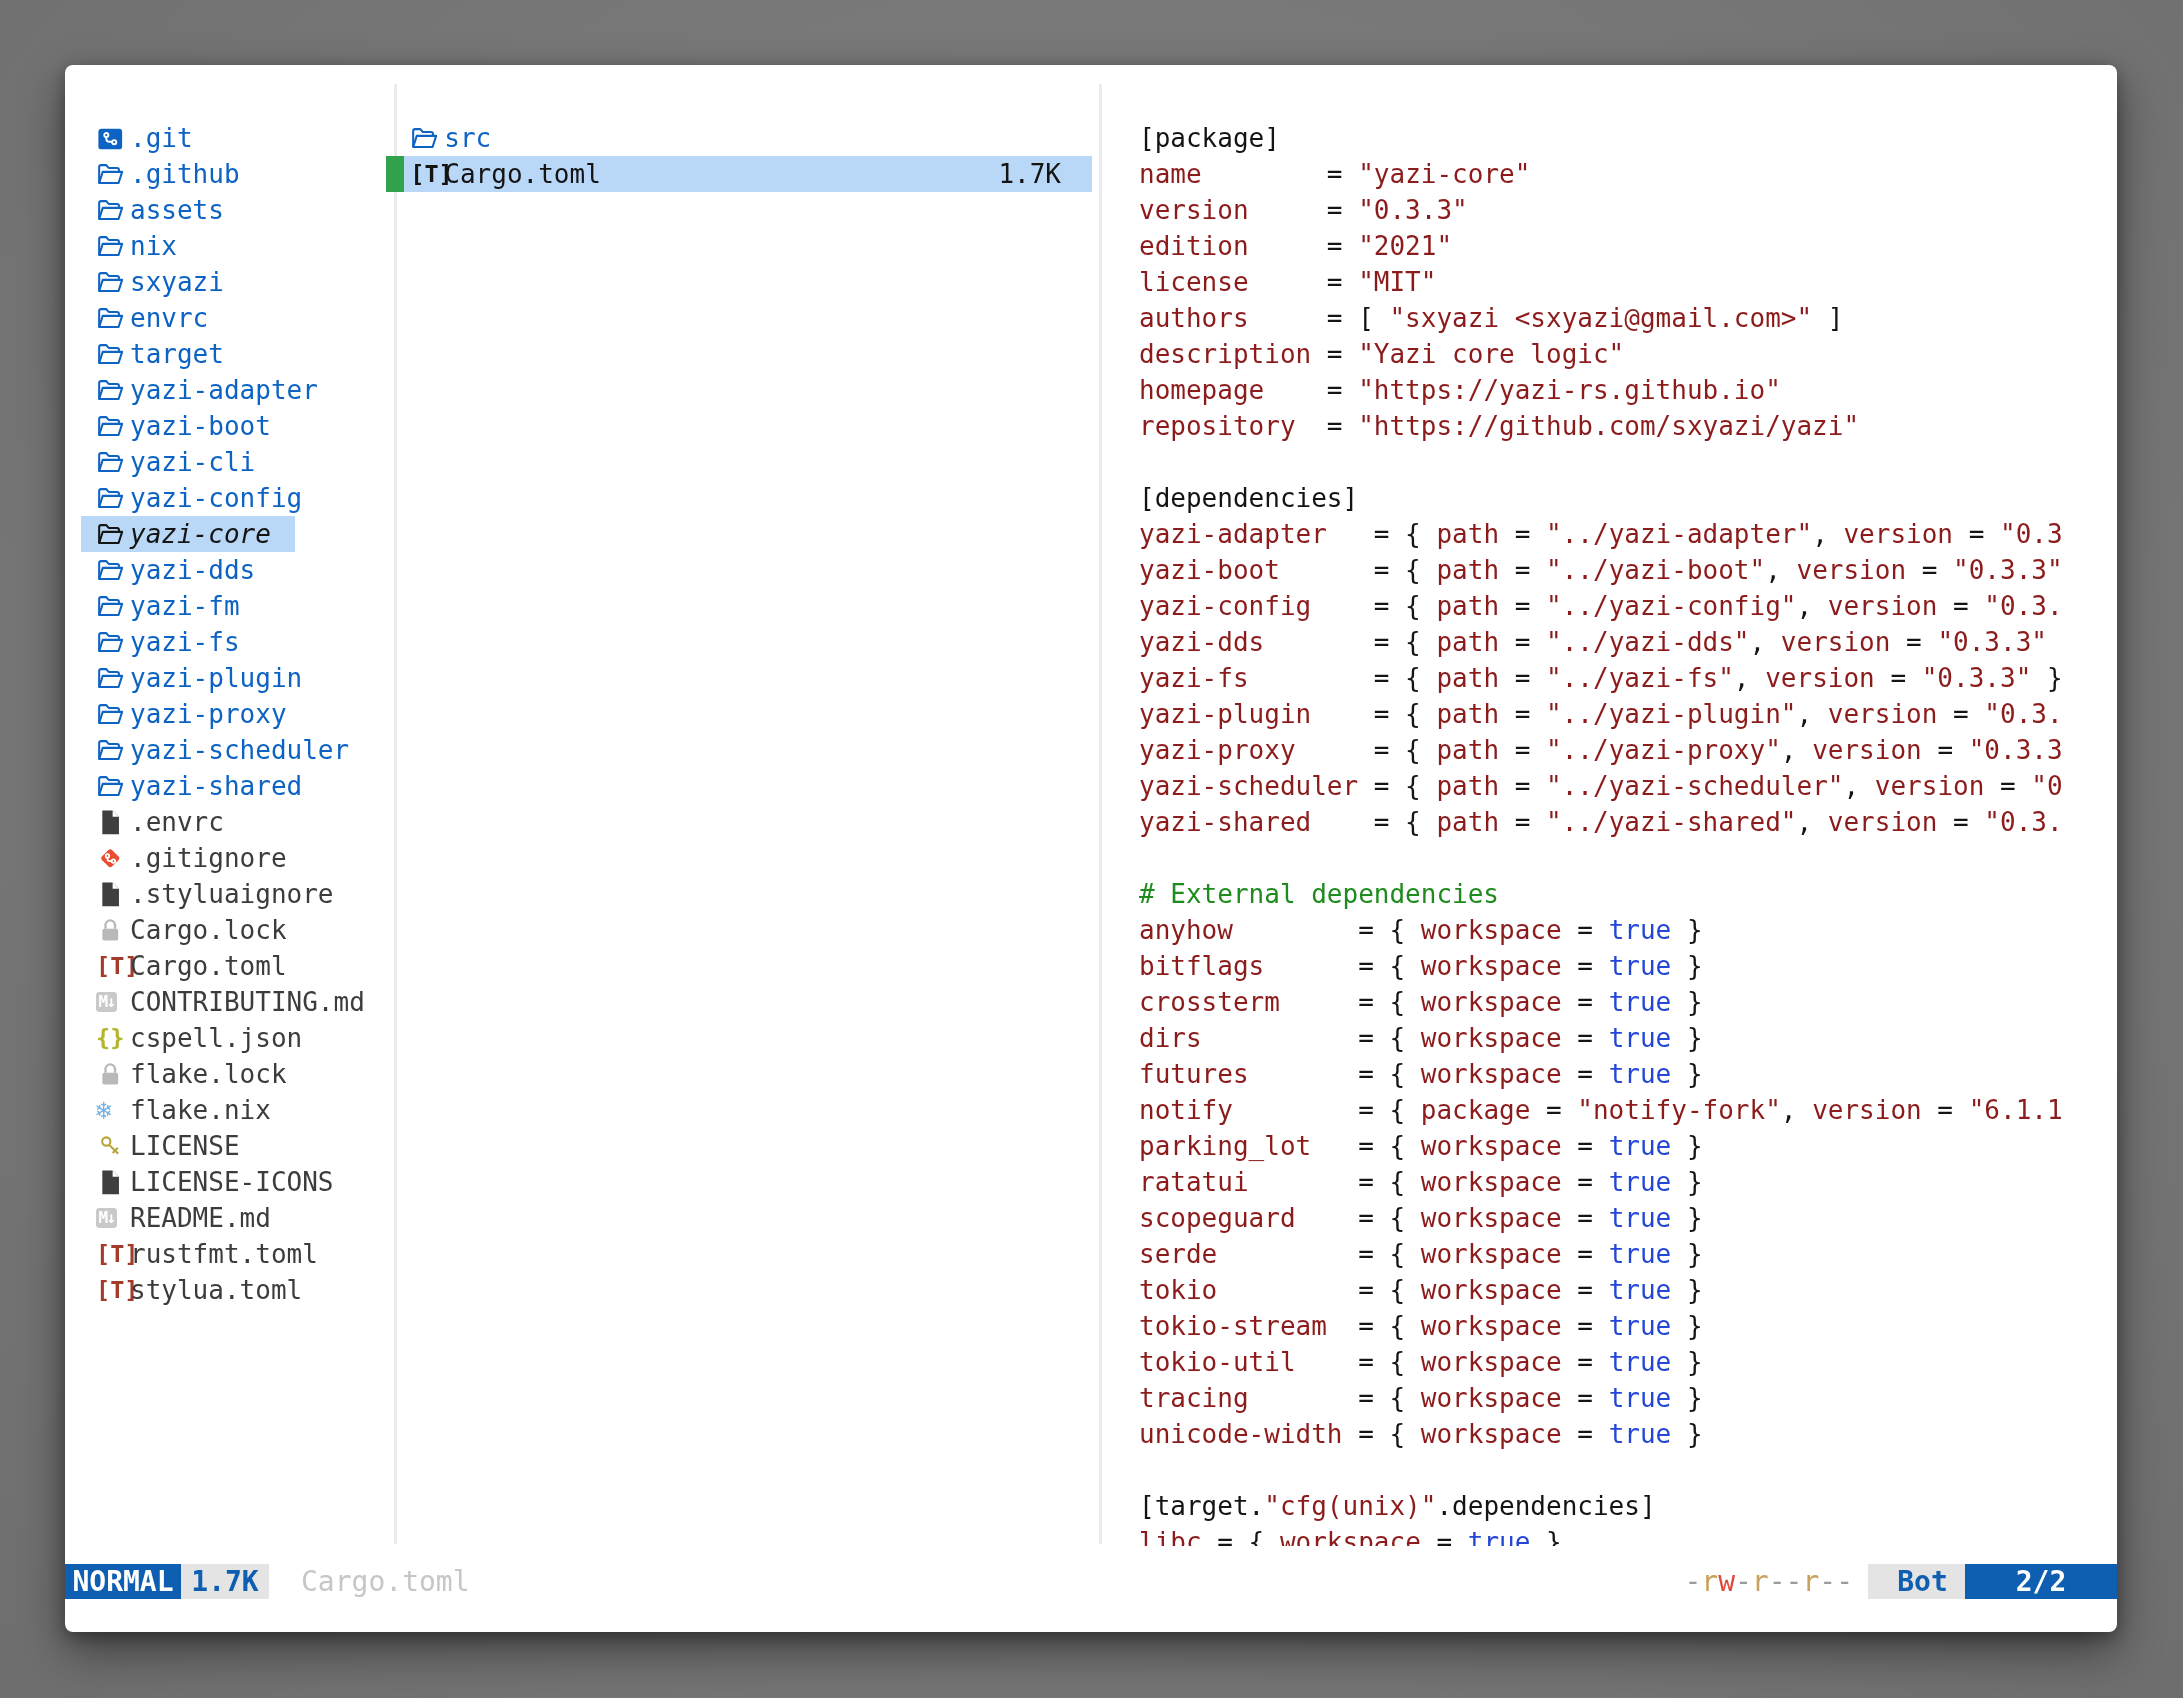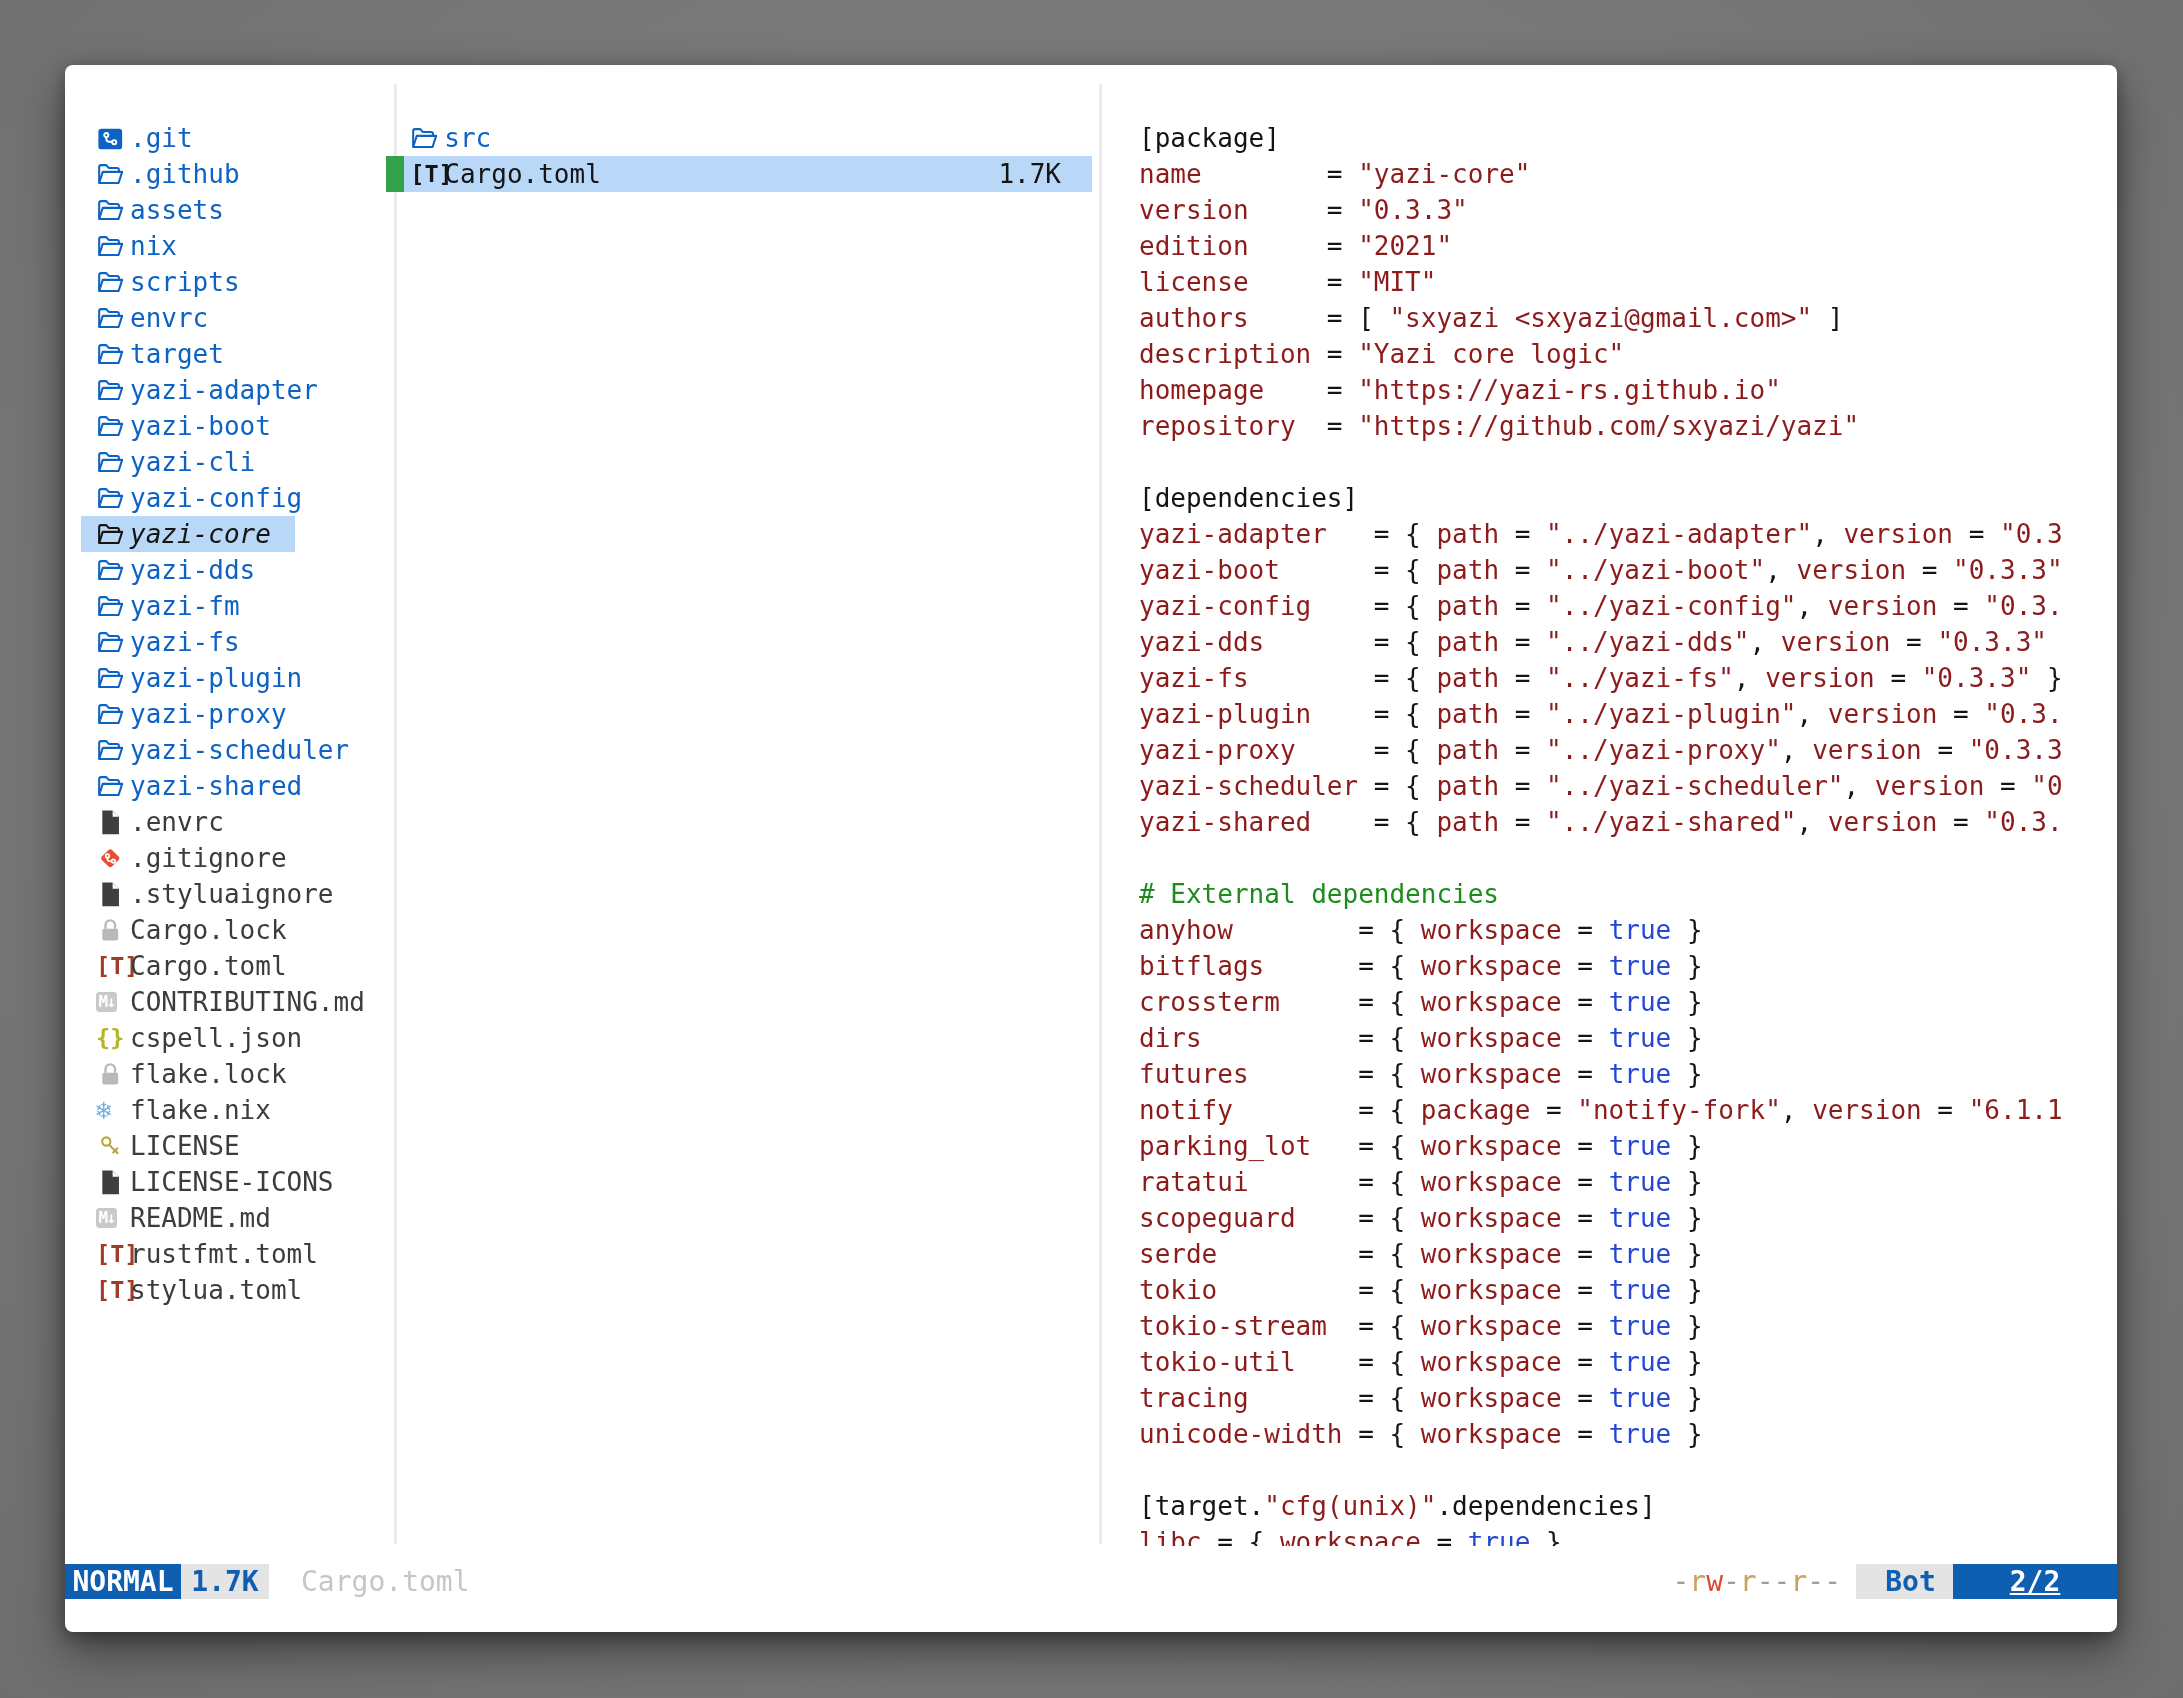--- a/index.html
+++ b/index.html
@@ -69,21 +69,21 @@
   .badge { display:flex; align-items:center; justify-content:center; font-weight:bold; }
   #mode-badge { width:116px; background:var(--badge_blue); color:#ffffff; }
   #file-size-badge { width:88px; background:var(--badge_gray_bg); color:var(--badge_blue); }
   #status-filename { margin-left:32px; color:var(--filename_fg); display:flex; align-items:center; }
   #status-right { margin-left:auto; display:flex; align-items:stretch; }
   #permissions { display:flex; align-items:center; white-space:pre; }
   .perm-dash { color:var(--perm_dash); }
   .perm-read { color:var(--perm_read); }
   .perm-write { color:var(--perm_write); }
   #scroll-position-badge { width:97px; background:var(--badge_gray_bg); color:var(--badge_blue); margin-left:15px;padding-left:12px; }
-  #cursor-counter-badge { width:164px; background:var(--badge_blue); color:#ffffff;text-decoration:underline; }
+  #cursor-counter-badge { width:152px; background:var(--badge_blue); color:#ffffff; }
 </style>
 </head>
 <body>
 
 <div id="window">
   <div class="sep" id="sep1"></div>
   <div class="sep" id="sep2"></div>
 
   <div class="pane" id="parent-pane">
       <div class="row kind-dir">
@@ -126,21 +126,21 @@
         </span>
         <span class="label">nix</span>
       </div>
       <div class="row kind-dir">
         <span class="icon">
           <svg viewBox="0 0 36 36" width="28.5" height="28.5">
             <path d="M4 29 V9 q0-2.5 2.5-2.5 H13 l3 3.5 h10.5 q2.5 0 2.5 2.5 V15" fill="none" stroke="currentColor" stroke-width="2.6" stroke-linejoin="round"></path>
             <path d="M4 29 L8.5 15 H33 L28.5 29 Z" fill="none" stroke="currentColor" stroke-width="2.6" stroke-linejoin="round"></path>
           </svg>
         </span>
-        <span class="label">scripts</span>
+        <span class="label">sxyazi</span>
       </div>
       <div class="row kind-dir">
         <span class="icon">
           <svg viewBox="0 0 36 36" width="28.5" height="28.5">
             <path d="M4 29 V9 q0-2.5 2.5-2.5 H13 l3 3.5 h10.5 q2.5 0 2.5 2.5 V15" fill="none" stroke="currentColor" stroke-width="2.6" stroke-linejoin="round"></path>
             <path d="M4 29 L8.5 15 H33 L28.5 29 Z" fill="none" stroke="currentColor" stroke-width="2.6" stroke-linejoin="round"></path>
           </svg>
         </span>
         <span class="label">envrc</span>
       </div>

